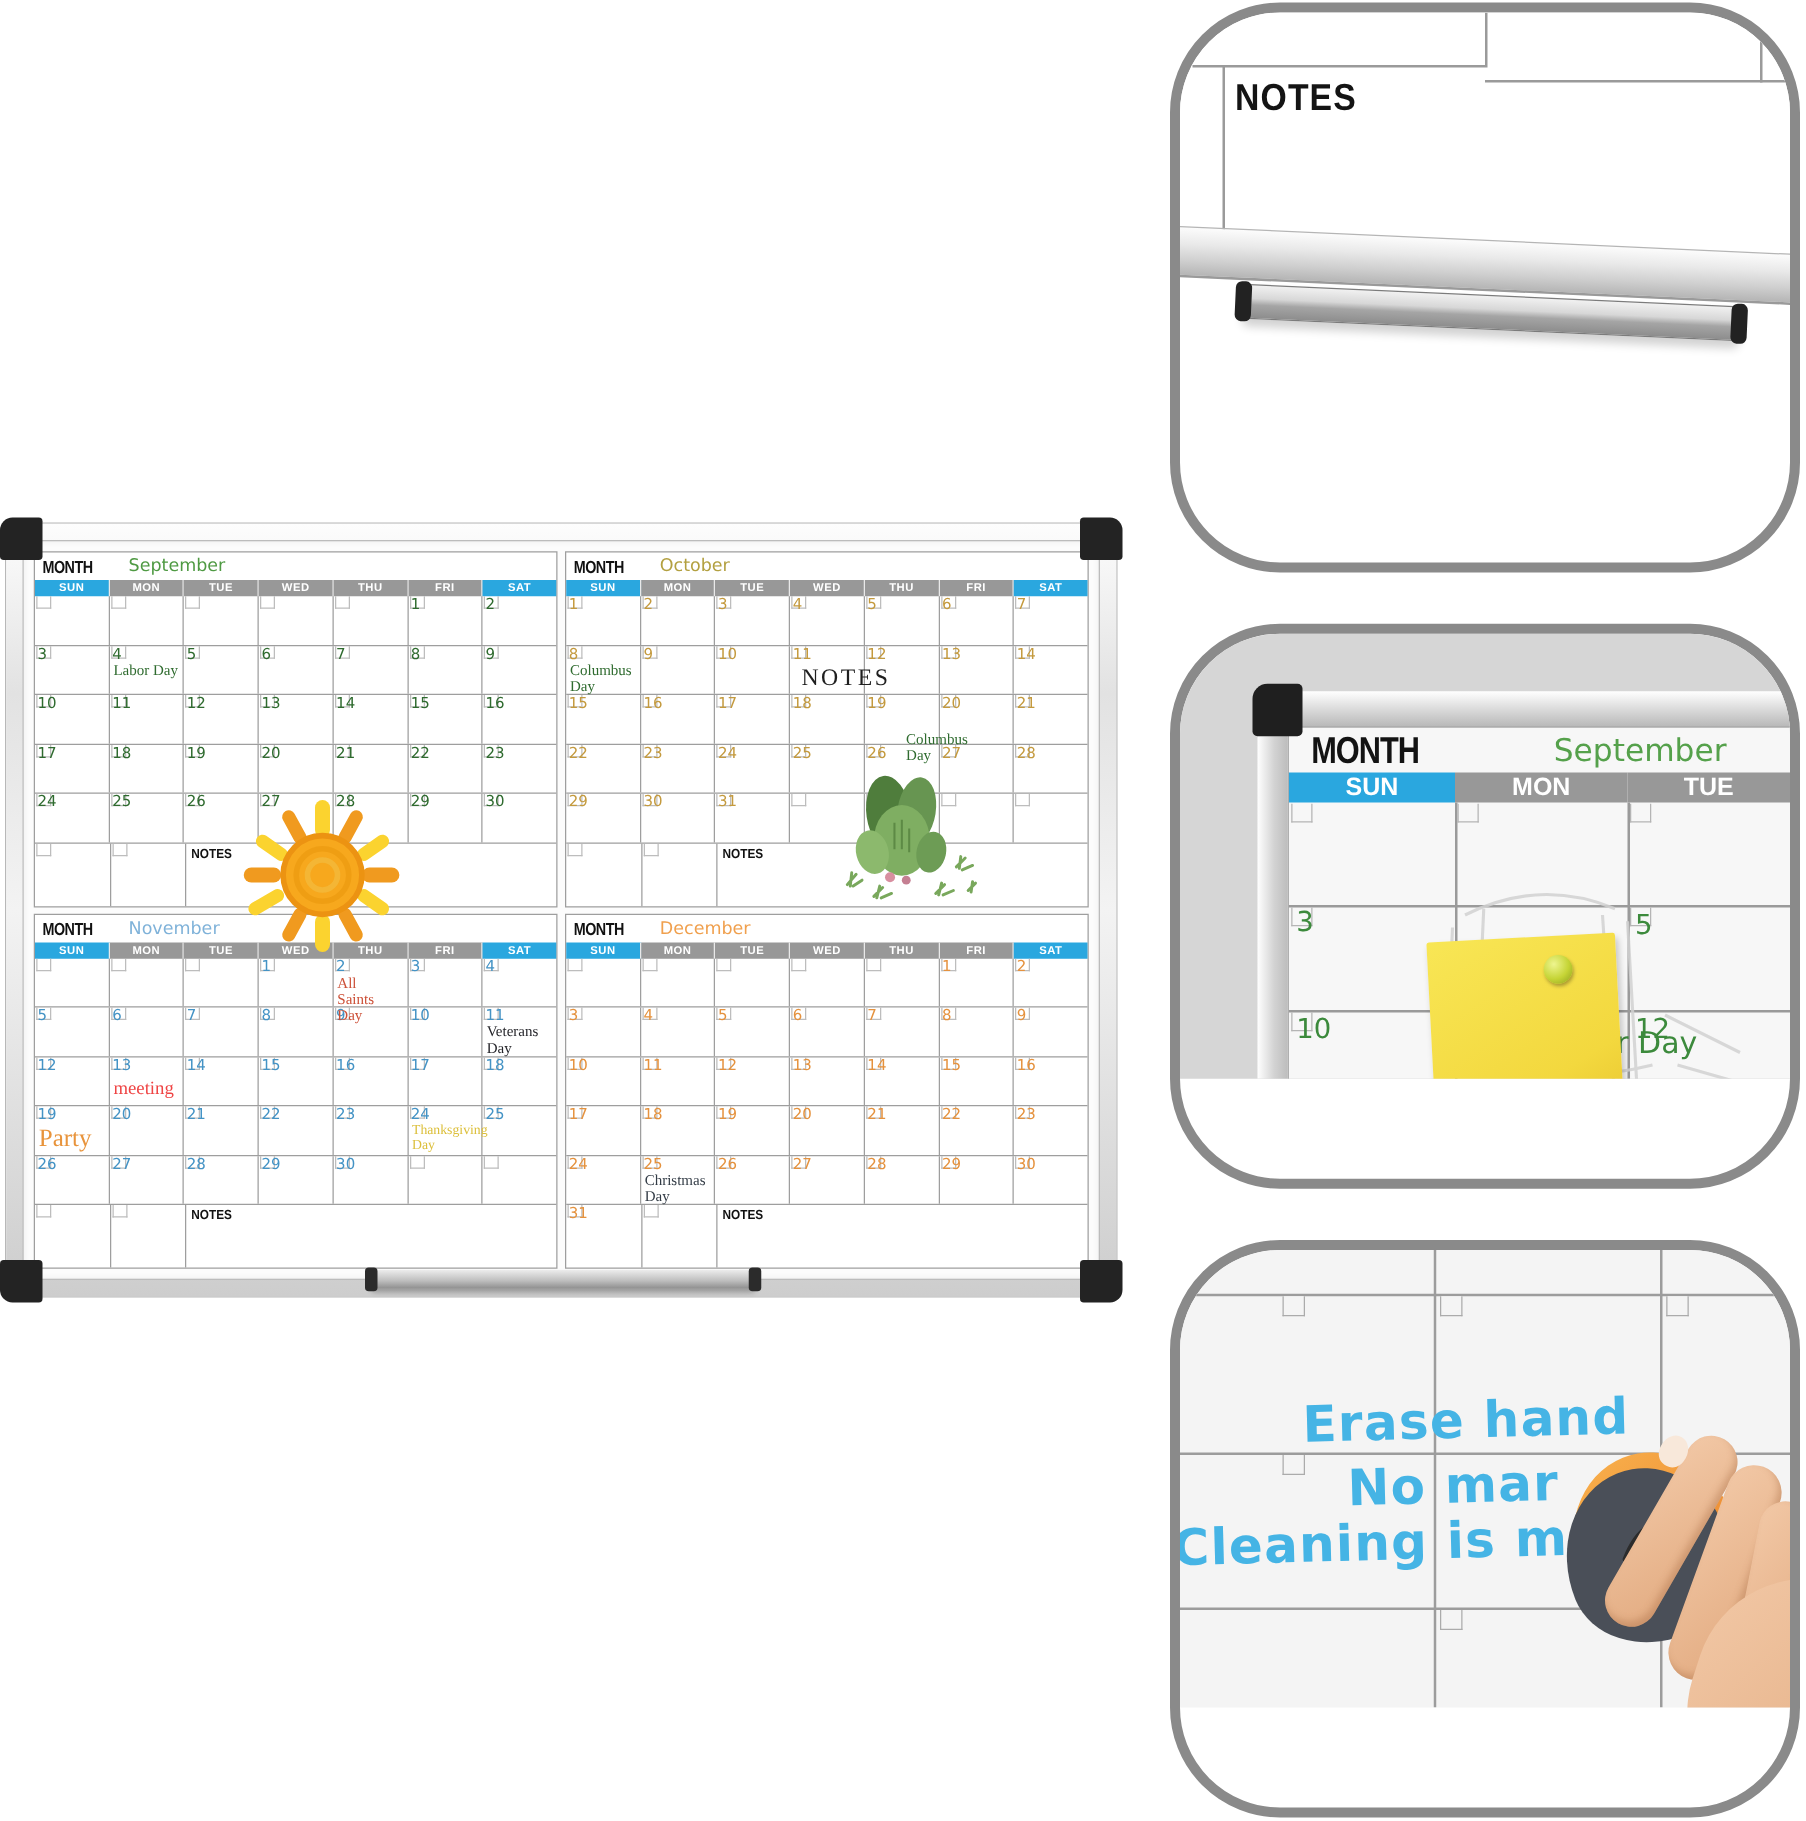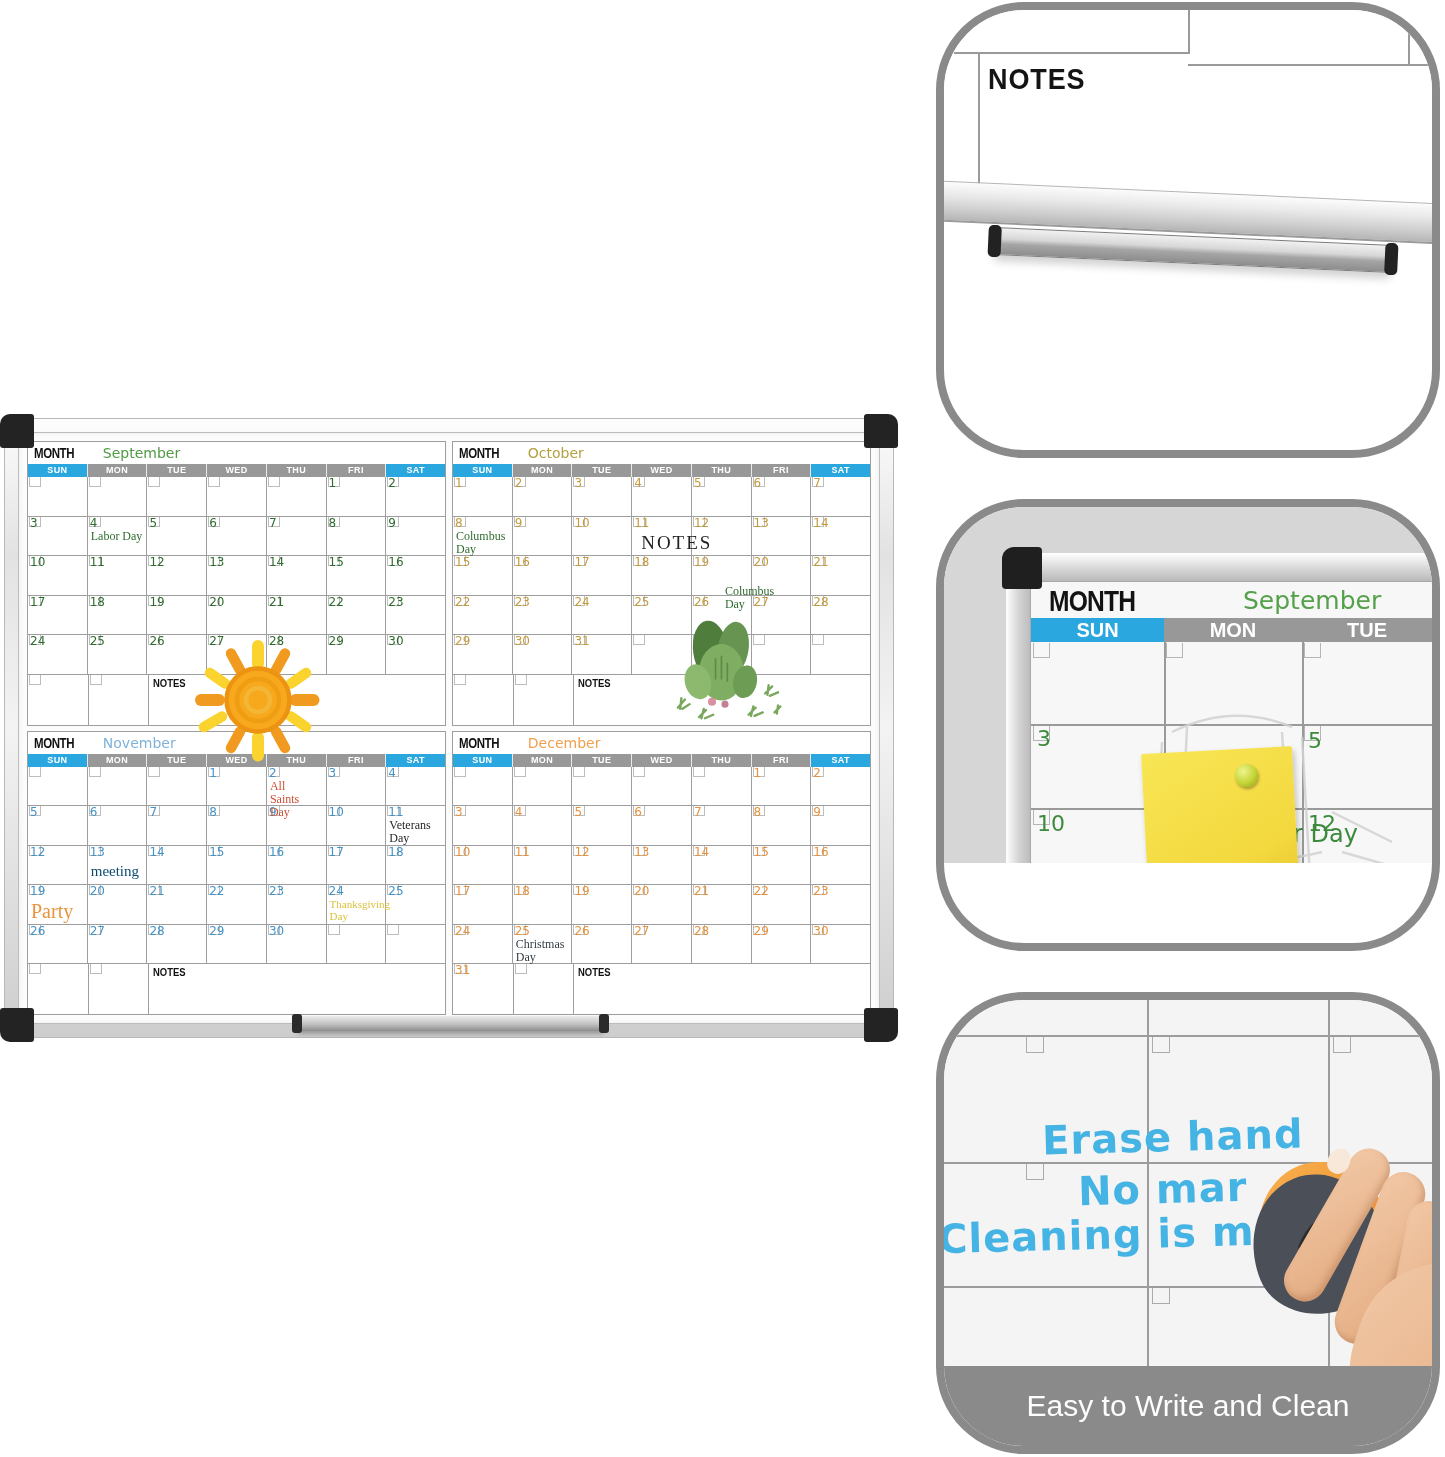--- a/index.html
+++ b/index.html
@@ -568,21 +568,21 @@
                 </div>
               </div>
               <div class="cal-row">
                 <div class="cal-cell">
                   <span class="cbox"></span>
                   <span class="dnum" style="color: rgb(68, 147, 197);">12</span>
                 </div>
                 <div class="cal-cell">
                   <span class="cbox"></span>
                   <span class="dnum" style="color: rgb(68, 147, 197);">13</span>
-                  <div class="anno" style="color: #0c4a6e; font-size: 15px; top: 17px;">meeting</div>
+                  <div class="anno" style="color: #ef4444; font-size: 15px; top: 17px;">meeting</div>
                 </div>
                 <div class="cal-cell">
                   <span class="cbox"></span>
                   <span class="dnum" style="color: rgb(68, 147, 197);">14</span>
                 </div>
                 <div class="cal-cell">
                   <span class="cbox"></span>
                   <span class="dnum" style="color: rgb(68, 147, 197);">15</span>
                 </div>
                 <div class="cal-cell">
@@ -976,16 +976,15 @@
               <path d="M24 44 Q40 30 56 34"></path>
             </g>
           </svg>
         </div>
         <div class="finger f1"></div>
         <div class="nail"></div>
         <div class="finger f2"></div>
         <div class="finger f3"></div>
         <div class="palm"></div>
       </div>
-      <div class="caption">Easy to Write and Clean</div>
     </div>
   </aside>
 </div>
 
 </body></html>

